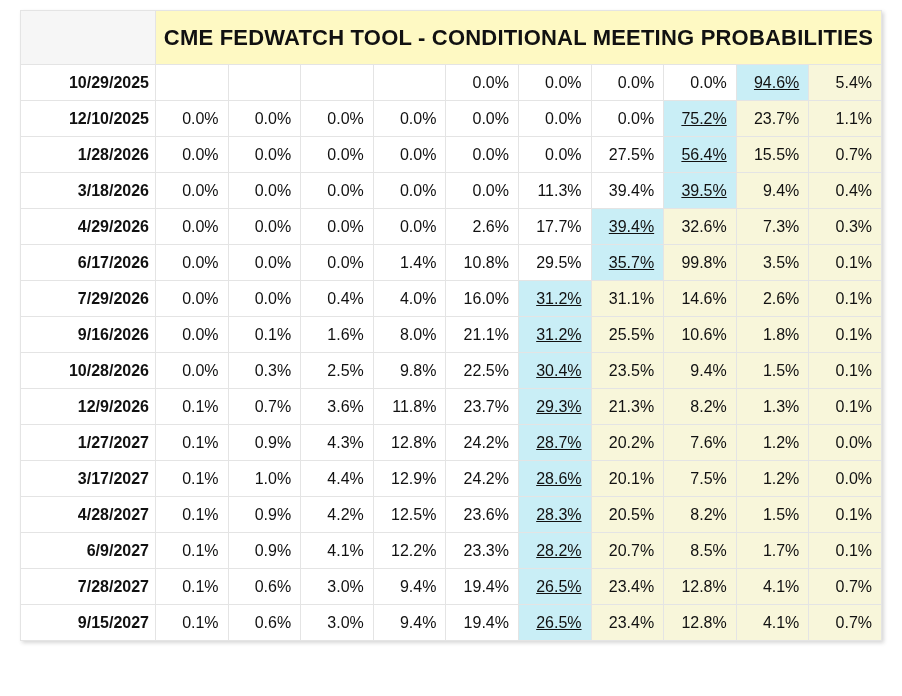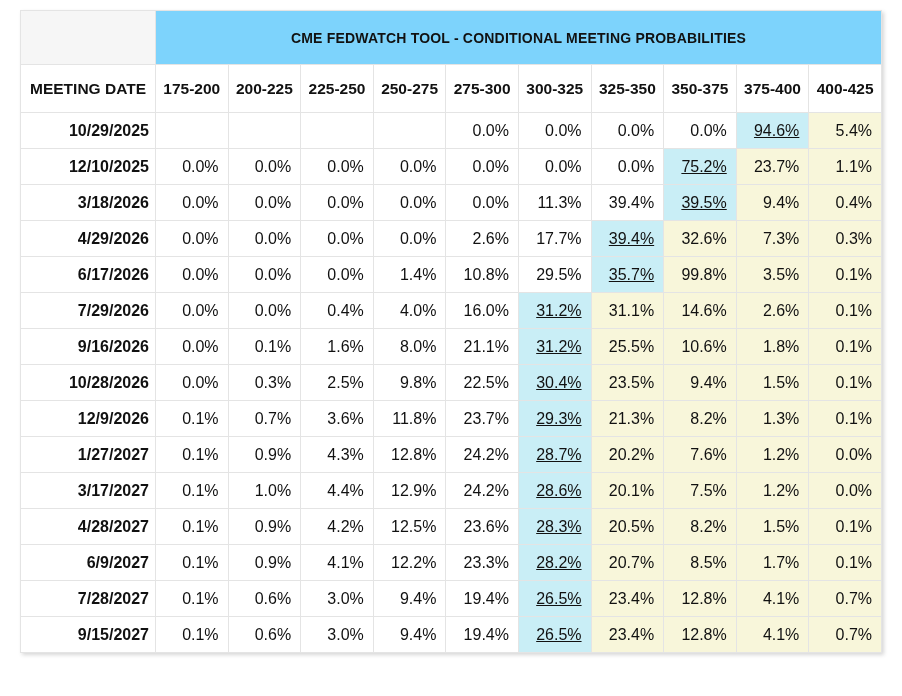--- a/index.html
+++ b/index.html
@@ -30,25 +30,25 @@
     border: 1px solid var(--grid-line, #e4e4e4);
     overflow: hidden;
     white-space: nowrap;
     box-sizing: border-box;
   }
   tr.title-row { height: 54px; }
   th.corner-cell {
     background: var(--corner-bg, #f6f6f6);
   }
   th.title-cell {
-    font-size: 14px;
+    font-size: 22px;
     font-weight: bold;
     text-align: center;
     letter-spacing: 0.2px;
-    background: #7dd3fc;
+    background: #fef9c3;
   }
   tr.header-row { height: 48px; }
   tr.header-row th {
     font-size: 15.5px;
     font-weight: bold;
     text-align: center;
     background: #ffffff;
   }
   tbody tr { height: 36px; }
   tbody td {
@@ -79,33 +79,20 @@
         <col>
         <col>
         <col>
         <col>
     </colgroup>
     <thead>
       <tr class="title-row">
         <th class="corner-cell"></th>
         <th class="title-cell" colspan="10">CME FEDWATCH TOOL - CONDITIONAL MEETING PROBABILITIES</th>
       </tr>
-      <tr class="header-row">
-        <th>MEETING DATE</th>
-      <th>175-200</th>
-          <th>200-225</th>
-          <th>225-250</th>
-          <th>250-275</th>
-          <th>275-300</th>
-          <th>300-325</th>
-          <th>325-350</th>
-          <th>350-375</th>
-          <th>375-400</th>
-          <th>400-425</th>
-        </tr>
     </thead>
     <tbody>
         <tr>
           <td class="date-cell">10/29/2025</td>
           <td></td>
           <td></td>
           <td></td>
           <td></td>
           <td>0.0%</td>
           <td>0.0%</td>
@@ -119,20 +106,33 @@
           <td>0.0%</td>
           <td>0.0%</td>
           <td>0.0%</td>
           <td>0.0%</td>
           <td>0.0%</td>
           <td>0.0%</td>
           <td>0.0%</td>
           <td class="peak">75.2%</td>
           <td class="above">23.7%</td>
           <td class="above">1.1%</td>
+        </tr>
+        <tr>
+          <td class="date-cell">1/28/2026</td>
+          <td>0.0%</td>
+          <td>0.0%</td>
+          <td>0.0%</td>
+          <td>0.0%</td>
+          <td>0.0%</td>
+          <td>0.0%</td>
+          <td>27.5%</td>
+          <td class="peak">56.4%</td>
+          <td class="above">15.5%</td>
+          <td class="above">0.7%</td>
         </tr>
         <tr>
           <td class="date-cell">3/18/2026</td>
           <td>0.0%</td>
           <td>0.0%</td>
           <td>0.0%</td>
           <td>0.0%</td>
           <td>0.0%</td>
           <td>11.3%</td>
           <td>39.4%</td>

